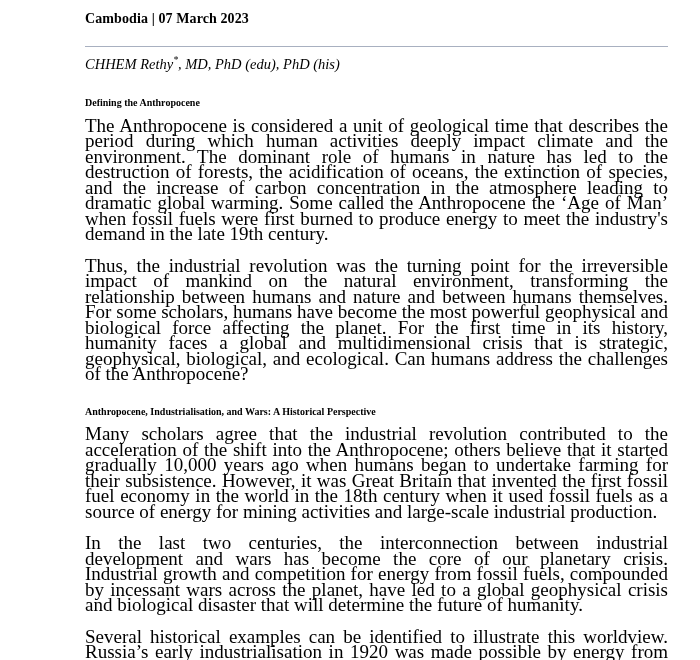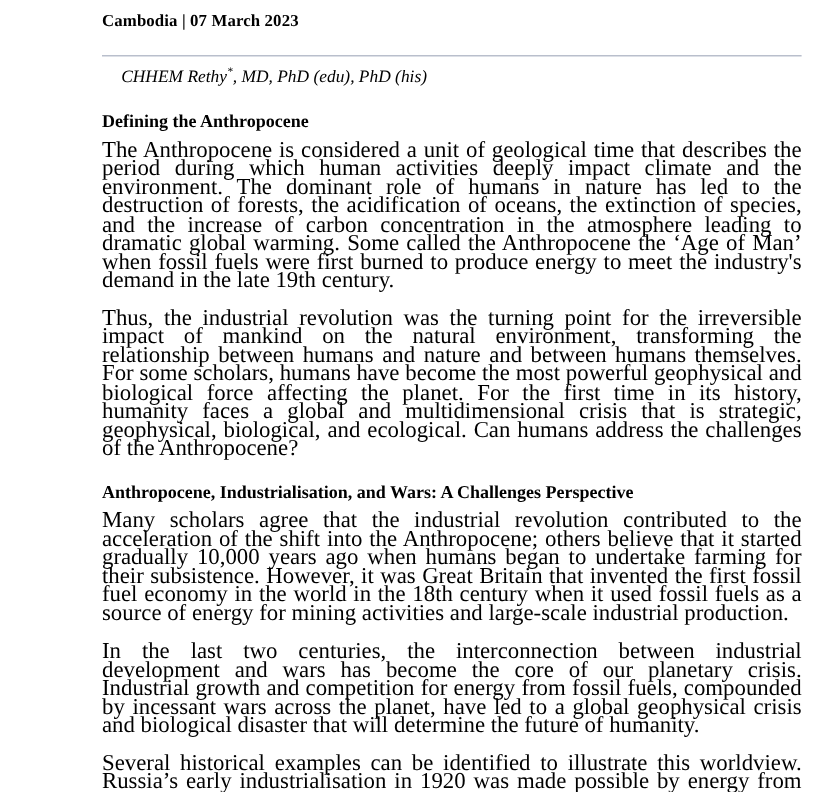--- a/index.html
+++ b/index.html
@@ -38,29 +38,29 @@
     font-size: 19px;
     font-weight: bold;
     line-height: 26px;
     margin: 13px 0 0 0;
     letter-spacing: 0.1px;
   }
   .author-line {
     font-size: 14.5px;
     font-style: italic;
     line-height: 17px;
-    margin: 9px 0 0 16px;
+    margin: 9px 0 0 0;
   }
   .author-line sup {
     font-size: 9.5px;
     line-height: 0;
     vertical-align: super;
   }
   .section-heading {
-    font-size: 15px;
+    font-size: 10px;
     font-weight: bold;
     line-height: 15.5px;
     margin: 22px 0 0 0;
   }
   .section:first-of-type .section-heading {
     margin-top: 17px;
   }
   .body-paragraph {
     font-size: 19px;
     line-height: 15.5px;
@@ -83,19 +83,19 @@
 
   <p class="author-line"><span>CHHEM Rethy</span><sup>*</sup><span>, MD, PhD (edu), PhD (his)</span></p>
 
   <div class="section">
     <h2 class="section-heading">Defining the Anthropocene</h2>
     <p class="body-paragraph">The Anthropocene is considered a unit of geological time that describes the period during which human activities deeply impact climate and the environment. The dominant role of humans in nature has led to the destruction of forests, the acidification of oceans, the extinction of species, and the increase of carbon concentration in the atmosphere leading to dramatic global warming. Some called the Anthropocene the ‘Age of Man’ when fossil fuels were first burned to produce energy to meet the industry's demand in the late 19th century.</p>
     <p class="body-paragraph">Thus, the industrial revolution was the turning point for the irreversible impact of mankind on the natural environment, transforming the relationship between humans and nature and between humans themselves. For some scholars, humans have become the most powerful geophysical and biological force affecting the planet. For the first time in its history, humanity faces a global and multidimensional crisis that is strategic, geophysical, biological, and ecological. Can humans address the challenges of the Anthropocene?</p>
   </div>
 
   <div class="section">
-    <h2 class="section-heading">Anthropocene, Industrialisation, and Wars: A Challenges Perspective</h2>
+    <h2 class="section-heading">Anthropocene, Industrialisation, and Wars: A Historical Perspective</h2>
     <p class="body-paragraph">Many scholars agree that the industrial revolution contributed to the acceleration of the shift into the Anthropocene; others believe that it started gradually 10,000 years ago when humans began to undertake farming for their subsistence. However, it was Great Britain that invented the first fossil fuel economy in the world in the 18th century when it used fossil fuels as a source of energy for mining activities and large-scale industrial production.</p>
     <p class="body-paragraph">In the last two centuries, the interconnection between industrial development and wars has become the core of our planetary crisis. Industrial growth and competition for energy from fossil fuels, compounded by incessant wars across the planet, have led to a global geophysical crisis and biological disaster that will determine the future of humanity.</p>
     <p class="body-paragraph">Several historical examples can be identified to illustrate this worldview. Russia’s early industrialisation in 1920 was made possible by energy from coal and oil extracted from the Ural Mountains and Siberia. Japan’s early industrialisation started in the Meiji era until 1912. Germany accelerated large-scale industrialisation to meet Hitler’s demand for his ‘war of</p>
   </div>
 
 </div>
 
 </body></html>

